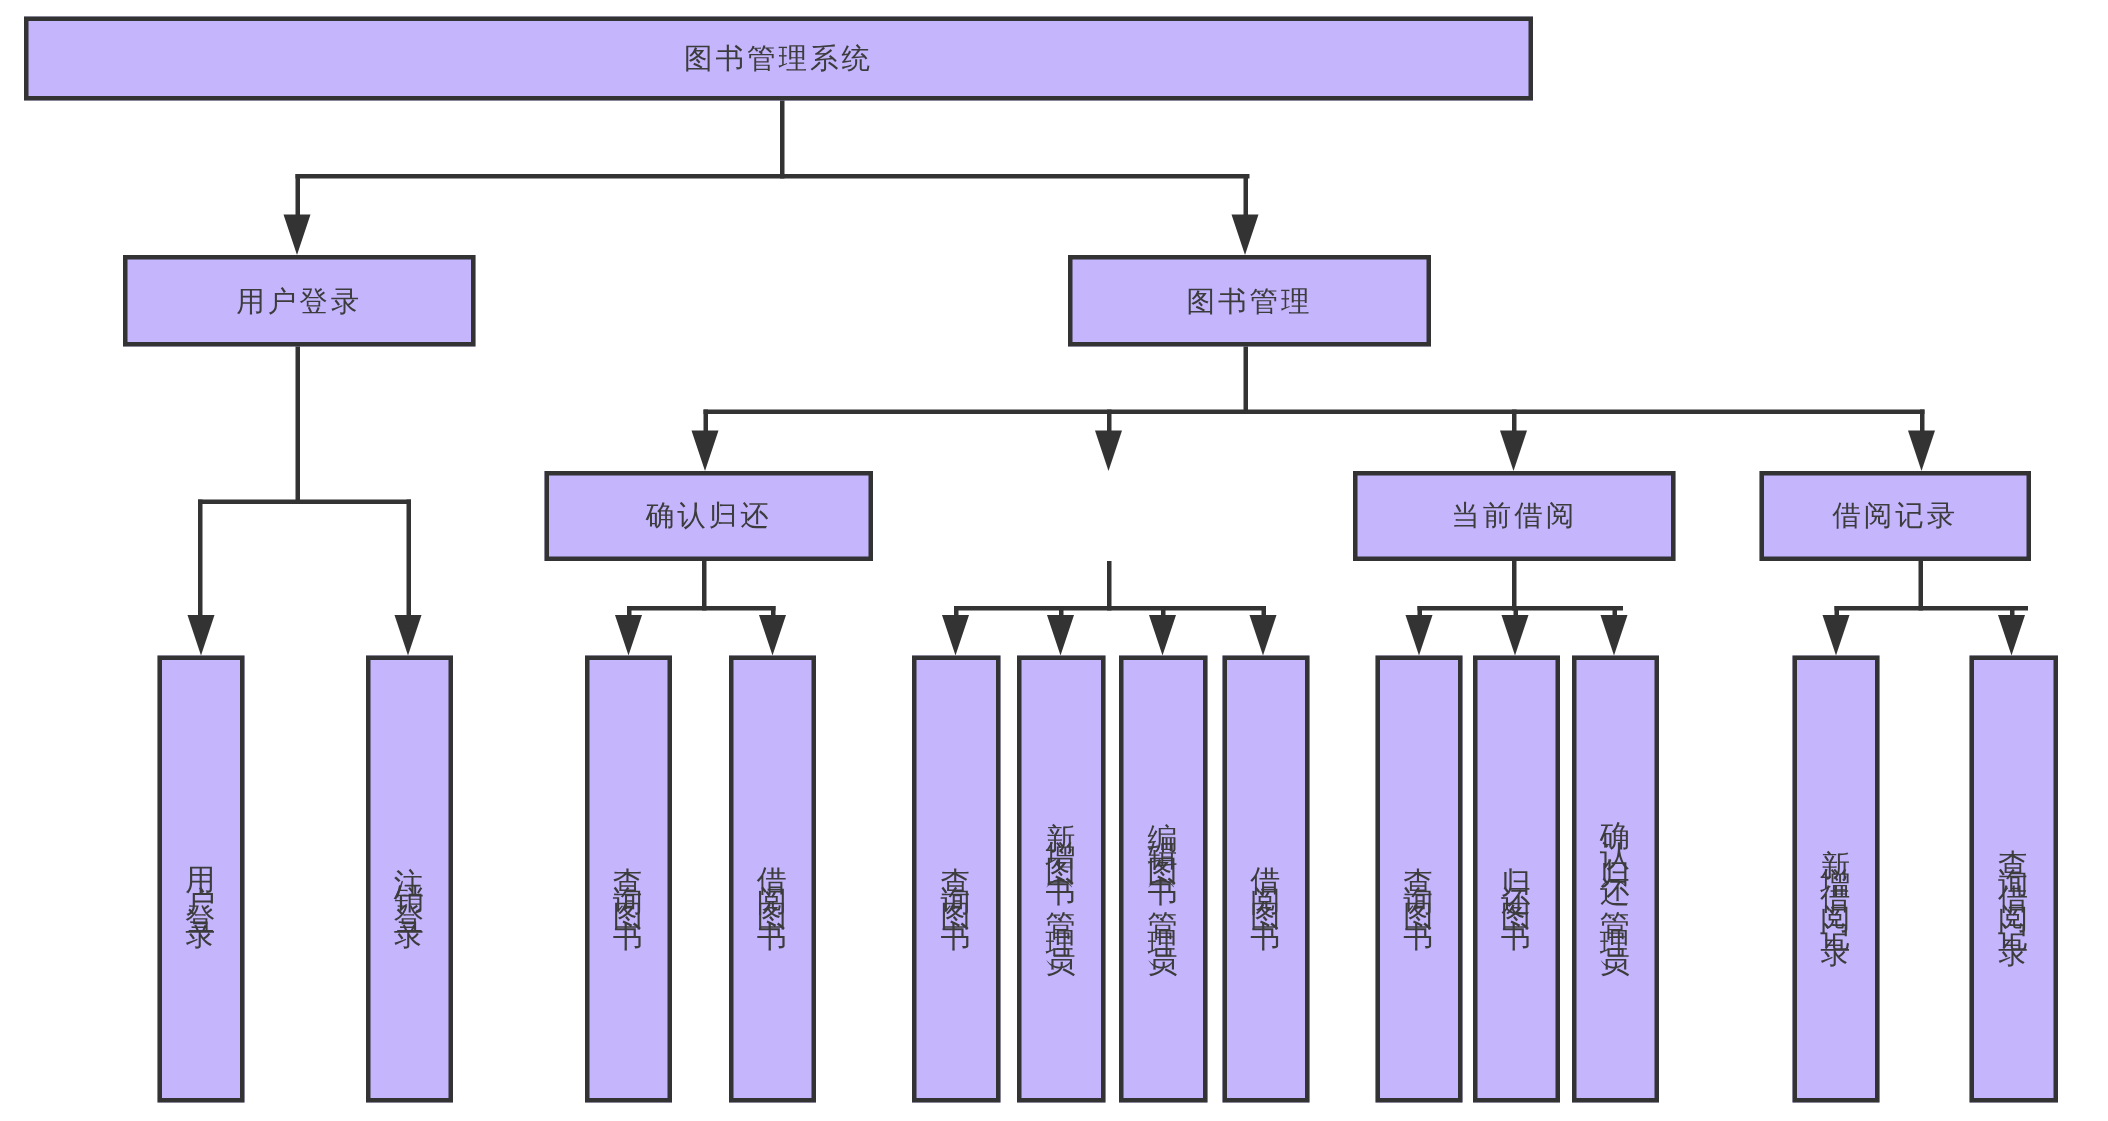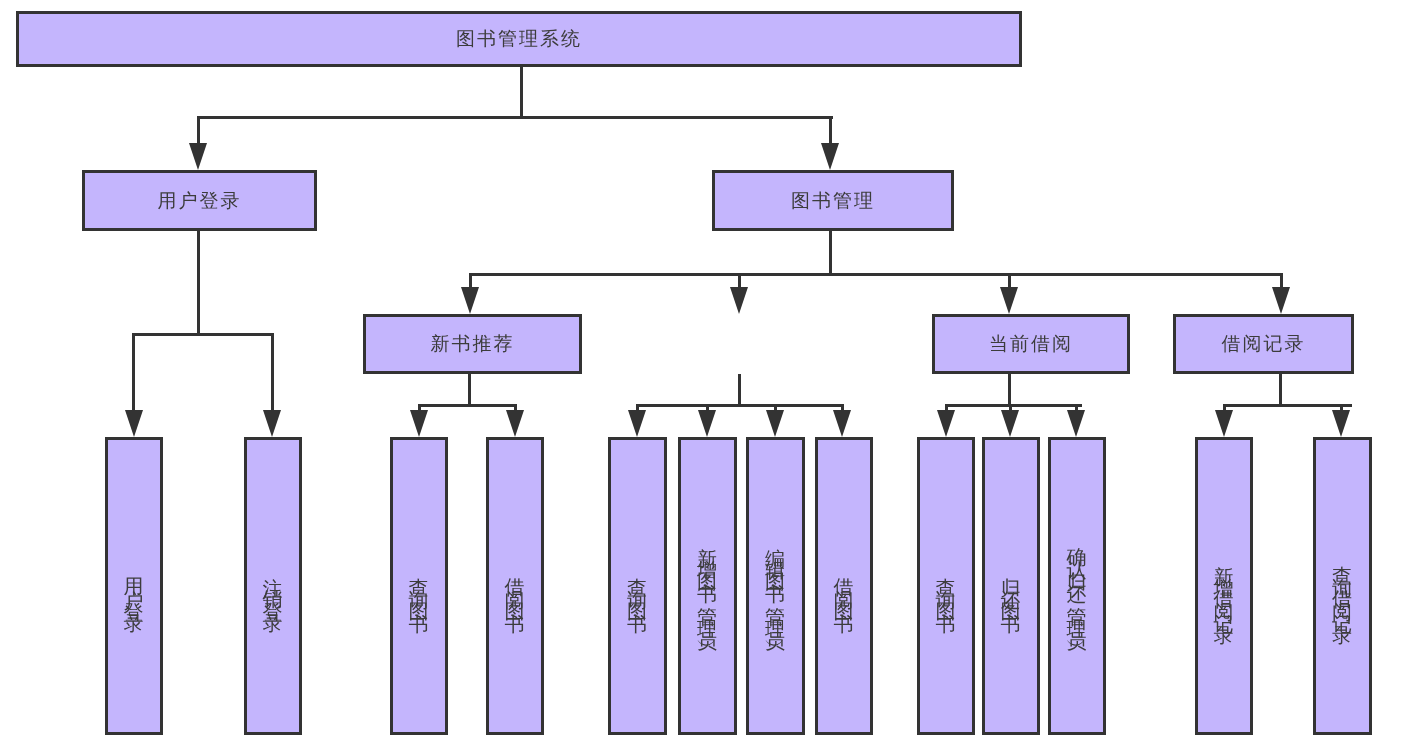--- a/index.html
+++ b/index.html
@@ -58,22 +58,22 @@
   <div class="hl" style="left:469px;top:273px;width:814px"></div>
   <div class="vl" style="left:469px;top:273px;height:20px"></div>
   <div class="arw" style="left:461px;top:287px"></div>
   <div class="vl" style="left:738px;top:273px;height:20px"></div>
   <div class="arw" style="left:730px;top:287px"></div>
   <div class="vl" style="left:1008px;top:273px;height:20px"></div>
   <div class="arw" style="left:1000px;top:287px"></div>
   <div class="vl" style="left:1280px;top:273px;height:20px"></div>
   <div class="arw" style="left:1272px;top:287px"></div>
 
-  <div class="box" style="left:363px;top:314px;width:219px;height:60px">新书推荐</div>
-  <div class="box" style="left:932px;top:314px;width:198px;height:60px">当前借阅</div>
+  <div class="box" style="left:363px;top:314px;width:219px;height:60px">确认归还</div>
+  <div class="box" style="left:902px;top:314px;width:215px;height:60px">当前借阅</div>
   <div class="box" style="left:1173px;top:314px;width:181px;height:60px">借阅记录</div>
 
   <div class="vl" style="left:468px;top:374px;height:33px"></div>
   <div class="hl" style="left:418px;top:404px;width:99px"></div>
   <div class="vl" style="left:418px;top:404px;height:12px"></div>
   <div class="arw" style="left:410px;top:410px"></div>
   <div class="vl" style="left:514px;top:404px;height:12px"></div>
   <div class="arw" style="left:506px;top:410px"></div>
 
   <div class="vl" style="left:738px;top:374px;height:33px"></div>

